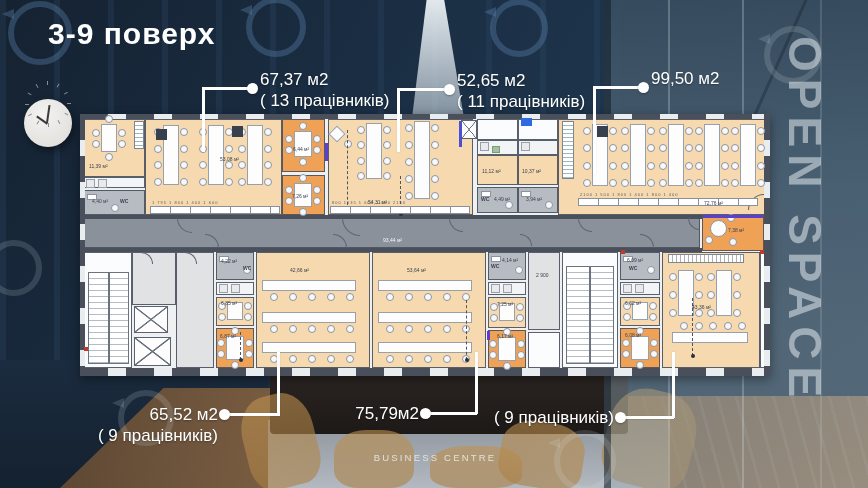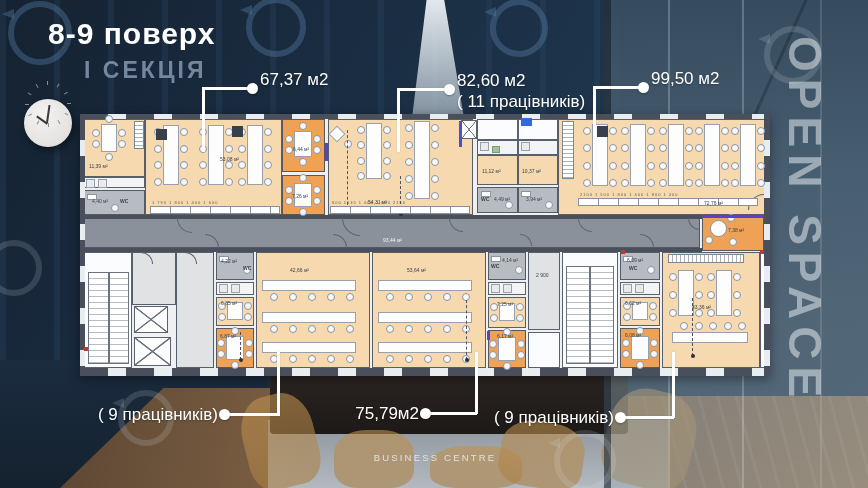--- a/index.html
+++ b/index.html
@@ -490,54 +490,55 @@
       <div class="rlabel" style="left: 625px; top: 300px;">6,62 м²</div>
       <div class="rlabel" style="left: 625px; top: 332px;">6,08 м²</div>
       <div class="rlabel" style="left: 692px; top: 304px;">43,36 м²</div>
     </div>
 
   <div class="abs lv" style="left:202px;top:88px;height:64px;"></div>
   <div class="abs lh" style="left:202px;top:87px;width:50px;"></div>
   <div class="abs ldot" style="left:247px;top:83px;"></div>
   <div class="abs co" style="left:260px;top:69px;">
     <div>67,37 м2</div>
+    <div>( 13 працівників)</div>
   </div>
 
   <div class="abs lv" style="left:397px;top:89px;height:63px;"></div>
   <div class="abs lh" style="left:397px;top:88px;width:52px;"></div>
   <div class="abs ldot" style="left:444px;top:84px;"></div>
   <div class="abs co" style="left:457px;top:70px;">
-    <div>82,60 м2</div>
+    <div>52,65 м2</div>
     <div>( 11 працівників)</div>
   </div>
 
   <div class="abs lv" style="left:593px;top:87px;height:88px;"></div>
   <div class="abs lh" style="left:593px;top:86px;width:50px;"></div>
   <div class="abs ldot" style="left:638px;top:82px;"></div>
   <div class="abs co" style="left:651px;top:68px;">
     <div>99,50 м2</div>
   </div>
 
   <div class="abs lv" style="left:277px;top:352px;height:64px;"></div>
   <div class="abs lh" style="left:228px;top:413px;width:50px;"></div>
   <div class="abs ldot" style="left:219px;top:409px;"></div>
   <div class="abs co right" style="left:80px;top:404px;width:138px;">
+    <div>65,52 м2</div>
     <div>( 9 працівників)</div>
   </div>
 
   <div class="abs lv" style="left:475px;top:352px;height:62px;"></div>
   <div class="abs lh" style="left:428px;top:412px;width:49px;"></div>
   <div class="abs ldot" style="left:420px;top:408px;"></div>
   <div class="abs co right" style="left:280px;top:403px;width:139px;">
     <div>75,79м2</div>
   </div>
 
   <div class="abs lv" style="left:672px;top:352px;height:66px;"></div>
   <div class="abs lh" style="left:624px;top:416px;width:50px;"></div>
   <div class="abs ldot" style="left:615px;top:412px;"></div>
   <div class="abs co right" style="left:475px;top:407px;width:139px;">
     <div>( 9 працівників)</div>
   </div>
 
-  <div class="abs title">8-9 поверх</div>
-  <div class="abs section">І СЕКЦІЯ</div>
+  <div class="abs title">3-9 поверх</div>
   <div class="abs footer">BUSINESS CENTRE</div>
 </div>
 
 </body></html>

